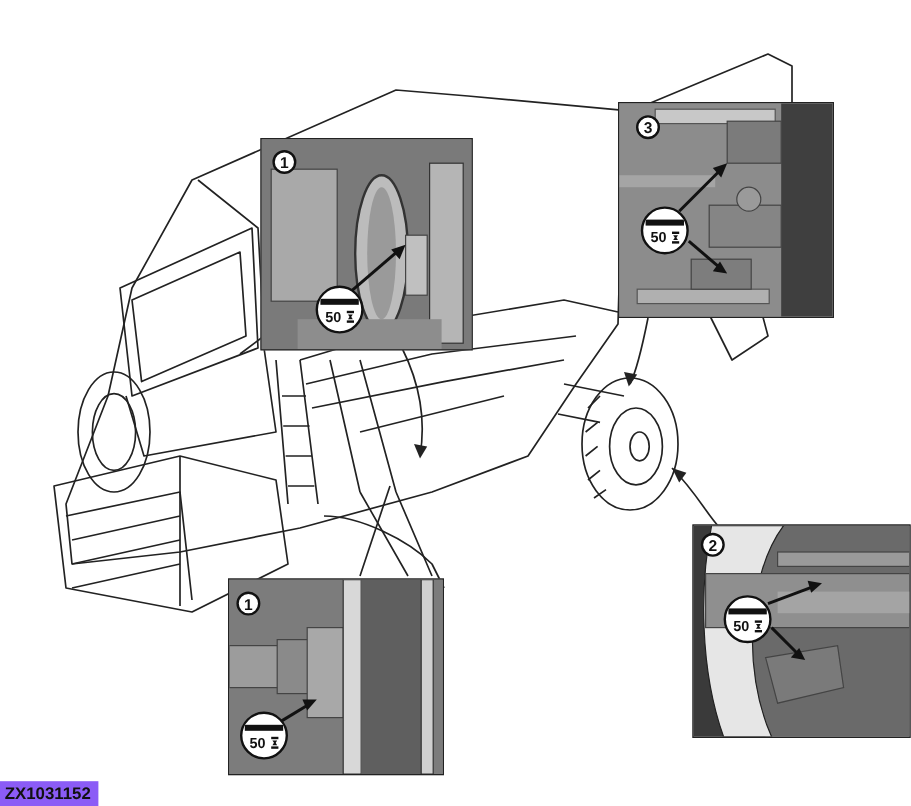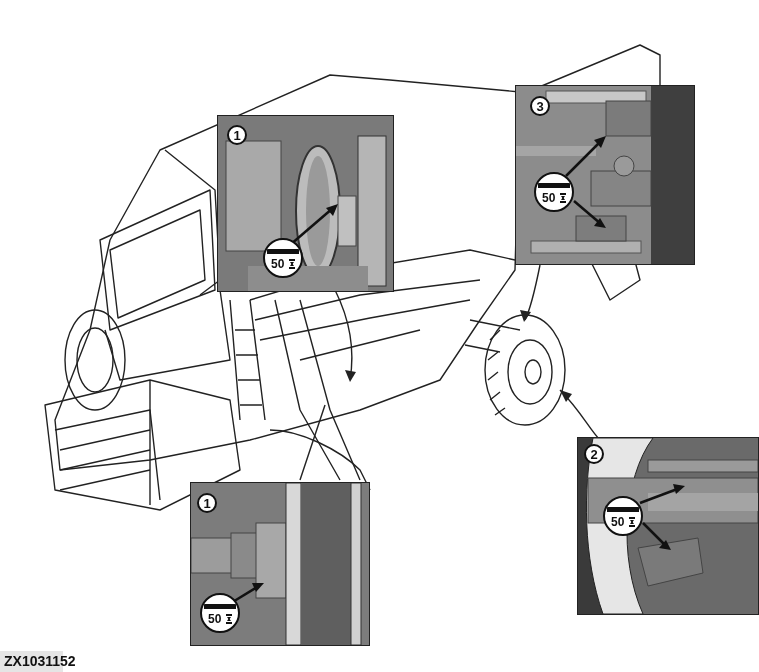--- a/index.html
+++ b/index.html
@@ -15,22 +15,22 @@
   .lube {
     position:absolute; width:40px; height:40px; border-radius:50%;
     background:#fff; border:2px solid #111; box-sizing:border-box; overflow:hidden;
   }
   .lube .bar { position:absolute; left:2px; right:2px; top:9px; height:5px; background:#111; }
   .lube .val { position:absolute; left:6px; top:17px; font-weight:bold; font-size:12px; color:#111; }
   .lube .hg { position:absolute; right:6px; top:19px; width:6px; height:10px; border-top:2px solid #111; border-bottom:2px solid #111; box-sizing:border-box; }
   .lube .hg::before { content:""; position:absolute; left:1px; top:1px; width:0; height:0; border-left:2px solid transparent; border-right:2px solid transparent; border-top:3px solid #111; }
   .lube .hg::after { content:""; position:absolute; left:1px; bottom:1px; width:0; height:0; border-left:2px solid transparent; border-right:2px solid transparent; border-bottom:3px solid #111; }
   #figure-id {
-    position:absolute; left:0; top:651px; width:63px; height:21px;
-    background:#e5e5e5; font-weight:bold; font-size:14px; color:#111;
+    position:absolute; left:0; top:651px; width:82px; height:21px;
+    background:#8b5cf6; font-weight:bold; font-size:14px; color:#111;
     line-height:21px; padding-left:4px; box-sizing:border-box;
   }
 </style>
 </head>
 <body>
 
 <svg id="art" viewBox="0 0 759 672" width="759" height="672">
   <g fill="none" stroke="#222" stroke-width="1.4" stroke-linejoin="round">
 
     <path d="M160 150 L330 75 L390 80 L520 92 L515 270 L480 320 L440 380 L360 410 L250 440 L150 460 L60 470 L55 420 L90 330 L110 240 Z"></path>

